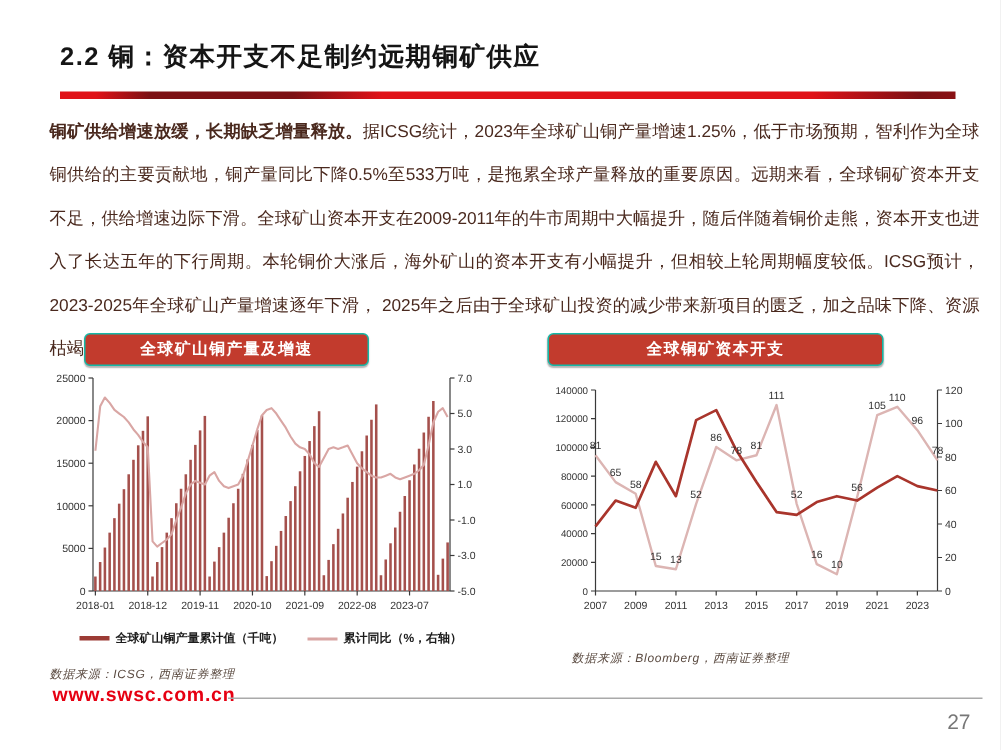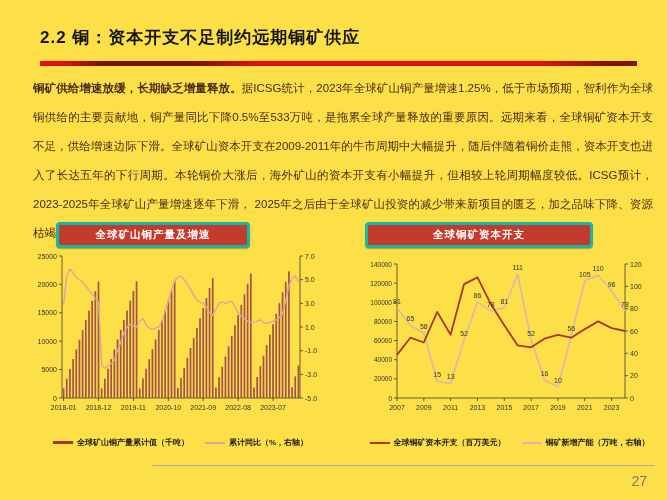--- a/index.html
+++ b/index.html
@@ -1,46 +1,46 @@
 <!DOCTYPE html>
 <html><head>
 <meta charset="utf-8">
 <style>
   html,body{margin:0;padding:0;background:#e8e8e8;}
   .slide{
-    position:relative;width:667px;height:500px;background:#fde047;
+    position:relative;width:667px;height:500px;background:#ffffff;
     font-family:"Liberation Sans","DejaVu Sans",sans-serif;overflow:hidden;margin:0 auto;
   }
   .title{
     position:absolute;left:40px;top:26px;font-size:17px;font-weight:bold;color:#151515;letter-spacing:1px;
   }
   .title-rule{
     position:absolute;left:40px;top:61px;width:597px;height:5px;
     background:linear-gradient(90deg,#e01218 0%,#e01218 4%,#7c1114 10%,#7c1114 26%,#e01218 36%,#e01218 84%,#7c1114 96%,#8a1114 100%);
   }
   .body-text{
     position:absolute;left:33px;top:74px;width:620px;
     font-size:11.5px;line-height:29px;color:#4a291e;text-align:justify;
   }
   .body-text .lead{font-weight:bold;}
   .charts{
     position:absolute;left:28px;top:222px;width:634px;display:flex;gap:24px;
   }
   .col{width:310px;}
   .pill{
-    background:#c23b2d;border:3px solid #14b8a6;border-radius:4px;color:#ffffff;
+    background:#c23b2d;border:1px solid #14b8a6;border-radius:4px;color:#ffffff;
     font-size:10.5px;font-weight:bold;text-align:center;padding:3px 0;
     box-shadow:0 1px 1px rgba(0,0,0,0.3);letter-spacing:1px;
   }
   .pill-left{width:188px;margin-left:28px;}
   .pill-right{width:222px;margin-left:8px;}
   .chart-svg{display:block;margin-top:2px;}
   .legend{
     display:flex;justify-content:center;align-items:center;gap:16px;
-    font-size:8px;font-weight:bold;color:#1c1c1c;margin-top:13px;white-space:nowrap;
+    font-size:8px;font-weight:bold;color:#1c1c1c;margin-top:0px;white-space:nowrap;
   }
   .legend .sw{display:inline-block;width:20px;vertical-align:middle;margin-right:4px;}
   .sw-bar{height:3px;background:#9c3b35;}
   .sw-line{height:2px;background:#d9a6a4;}
   .legend .item{display:flex;align-items:center;}
   .source{
     font-size:8px;font-style:italic;color:#5a4a40;margin-top:13px;letter-spacing:0.5px;
   }
   .source-left{margin-left:5px;}
   .source-right{margin-left:24px;}
@@ -192,20 +192,21 @@
       <div class="legend">
         <span class="item">
             <span class="sw sw-bar"></span>
             <span>全球矿山铜产量累计值（千吨）</span>
           </span>
         <span class="item">
             <span class="sw sw-line"></span>
             <span>累计同比（%，右轴）</span>
           </span>
       </div>
+      <div class="source source-left">数据来源：ICSG，西南证券整理</div>
     </div>
 
     <div class="col">
       <div class="pill pill-right">全球铜矿资本开支</div>
       <svg id="chart-right" class="chart-svg" width="300" height="174" viewBox="0 0 300 174">
           <line x1="40" y1="14" x2="40" y2="148" stroke="#3a3a3a" stroke-width="0.8"></line>
           <line x1="268" y1="14" x2="268" y2="148" stroke="#3a3a3a" stroke-width="0.8"></line>
           <line x1="40" y1="148" x2="268" y2="148" stroke="#3a3a3a" stroke-width="0.8"></line>
           <line x1="37" y1="148" x2="40" y2="148" stroke="#3a3a3a" stroke-width="0.8"></line>
           <text x="35" y="150.5" text-anchor="end" font-size="6.5" fill="#333333">0</text>
@@ -269,30 +270,22 @@
           <text x="160.70588235294116" y="20.049999999999997" text-anchor="middle" font-size="7" fill="#333">111</text>
           <text x="174.11764705882354" y="85.93333333333334" text-anchor="middle" font-size="7" fill="#333">52</text>
           <text x="187.52941176470588" y="126.13333333333333" text-anchor="middle" font-size="7" fill="#333">16</text>
           <text x="200.94117647058823" y="132.83333333333334" text-anchor="middle" font-size="7" fill="#333">10</text>
           <text x="214.35294117647058" y="81.46666666666667" text-anchor="middle" font-size="7" fill="#333">56</text>
           <text x="227.76470588235293" y="26.75" text-anchor="middle" font-size="7" fill="#333">105</text>
           <text x="241.1764705882353" y="21.16666666666667" text-anchor="middle" font-size="7" fill="#333">110</text>
           <text x="254.58823529411765" y="36.8" text-anchor="middle" font-size="7" fill="#333">96</text>
           <text x="268" y="56.89999999999999" text-anchor="middle" font-size="7" fill="#333">78</text>
         </svg>
-      <div class="legend">
-        <span class="item">
-            <span class="sw sw-bar" style="height:2px;background:#a9352c;"></span>
-            <span>全球铜矿资本开支（百万美元）</span>
-          </span>
-        <span class="item">
-            <span class="sw sw-line" style="background:#dcb5b3;"></span>
-            <span>铜矿新增产能（万吨，右轴）</span>
-          </span>
-      </div>
+      <div class="source source-right">数据来源：Bloomberg，西南证券整理</div>
     </div>
 
   </div>
 
+  <div class="site">www.swsc.com.cn</div>
   <div class="footer-rule"></div>
   <div class="page-num">27</div>
 
 </div>
 
 </body></html>

